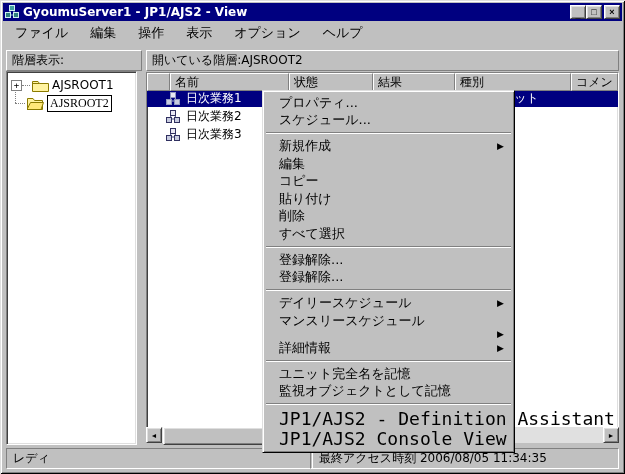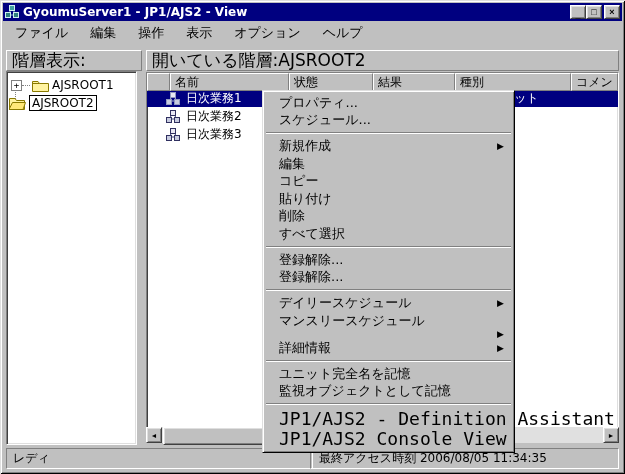--- a/index.html
+++ b/index.html
@@ -31,21 +31,21 @@
   .tb-btn.min span{transform:translateY(3px);}
   .tb-close-gap{width:2px;}
 
   
   .menubar{position:absolute;left:3px;top:21px;right:3px;height:24px;display:flex;
            align-items:center;padding-left:1px;}
   .menubar .mitem{padding:3px 11px;font-size:13px;white-space:nowrap;}
 
   
   .panel-label{position:absolute;top:50px;height:19px;display:flex;align-items:center;
-               padding-left:5px;font-size:17px;white-space:nowrap;}
+               padding-left:5px;font-size:12px;white-space:nowrap;}
   .label-left{left:6px;width:129px;}
   .label-right{left:146px;right:6px;}
 
   
   .tree-box{position:absolute;left:6px;top:71px;width:129px;height:372px;background:#fff;}
   .tree-row{position:absolute;left:0;height:18px;display:flex;align-items:center;}
   .tree-row1{top:4px;}
   .tree-row2{top:22px;}
   .expander{width:9px;height:9px;border:1px solid #808080;background:#fff;margin-left:4px;
             display:flex;align-items:center;justify-content:center;font-size:9px;line-height:1;
@@ -152,21 +152,21 @@
       <span class="hdots"></span>
       <span class="folder">
         <svg width="17" height="13" viewBox="0 0 17 13">
           <path d="M0.5 2.5 h5.5 l1.5 2 h9 v8 h-16 z" fill="#fff3a0" stroke="#8a7a00"></path>
           <path d="M0.5 4.5 h7" stroke="#8a7a00"></path>
         </svg>
       </span>
       <span class="tree-label">AJSROOT1</span>
     </div>
 
-    <div class="tree-row tree-row2" style="">
+    <div class="tree-row tree-row2" style="padding-left:18px;font-family:Liberation Serif, serif;">
       <span class="folder">
         <svg width="17" height="14" viewBox="0 0 17 14">
           <path d="M0.5 2.5 h5.5 l1.5 2 h8 v9 h-15 z" fill="#fff3a0" stroke="#8a7a00"></path>
           <path d="M3.5 6.5 h13 l-2.5 7 h-14 z" fill="#ffe878" stroke="#8a7a00"></path>
         </svg>
       </span>
       <span class="tree-label selected">AJSROOT2</span>
     </div>
   </div>
 

